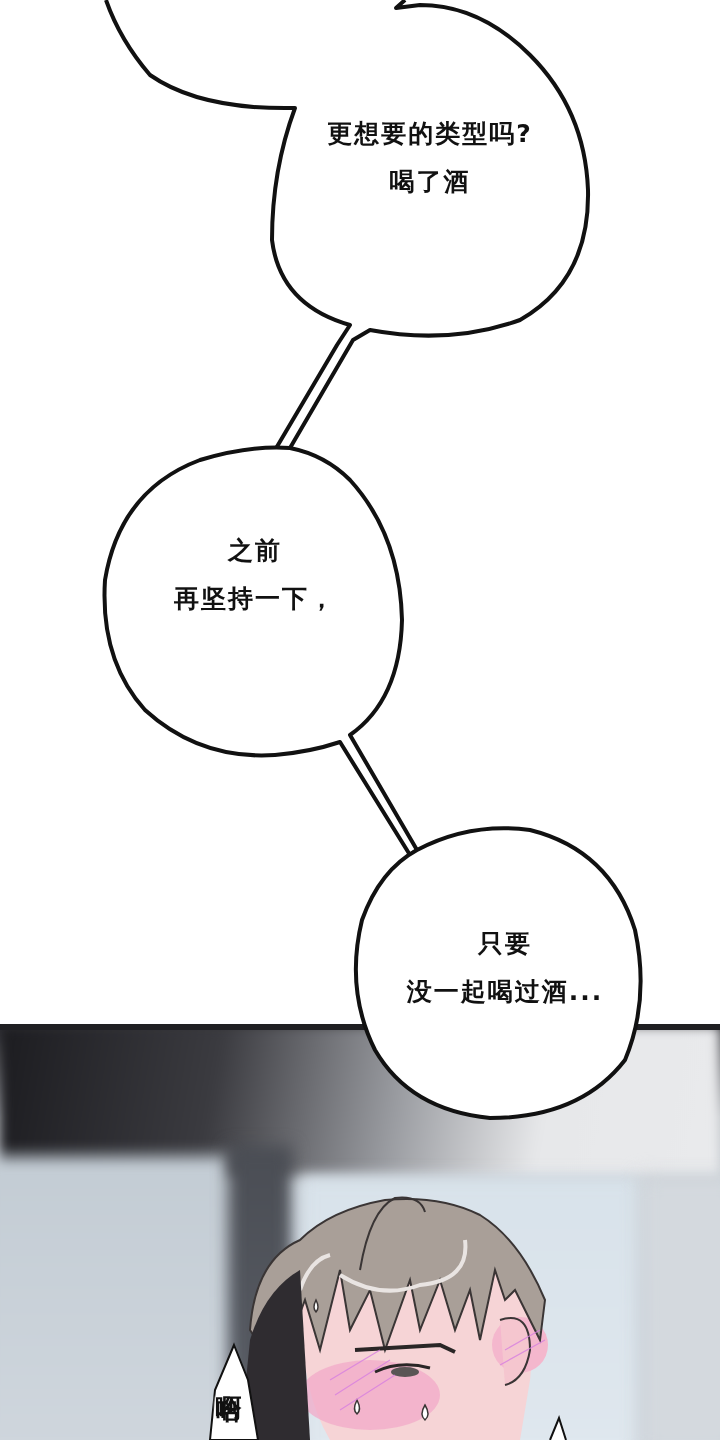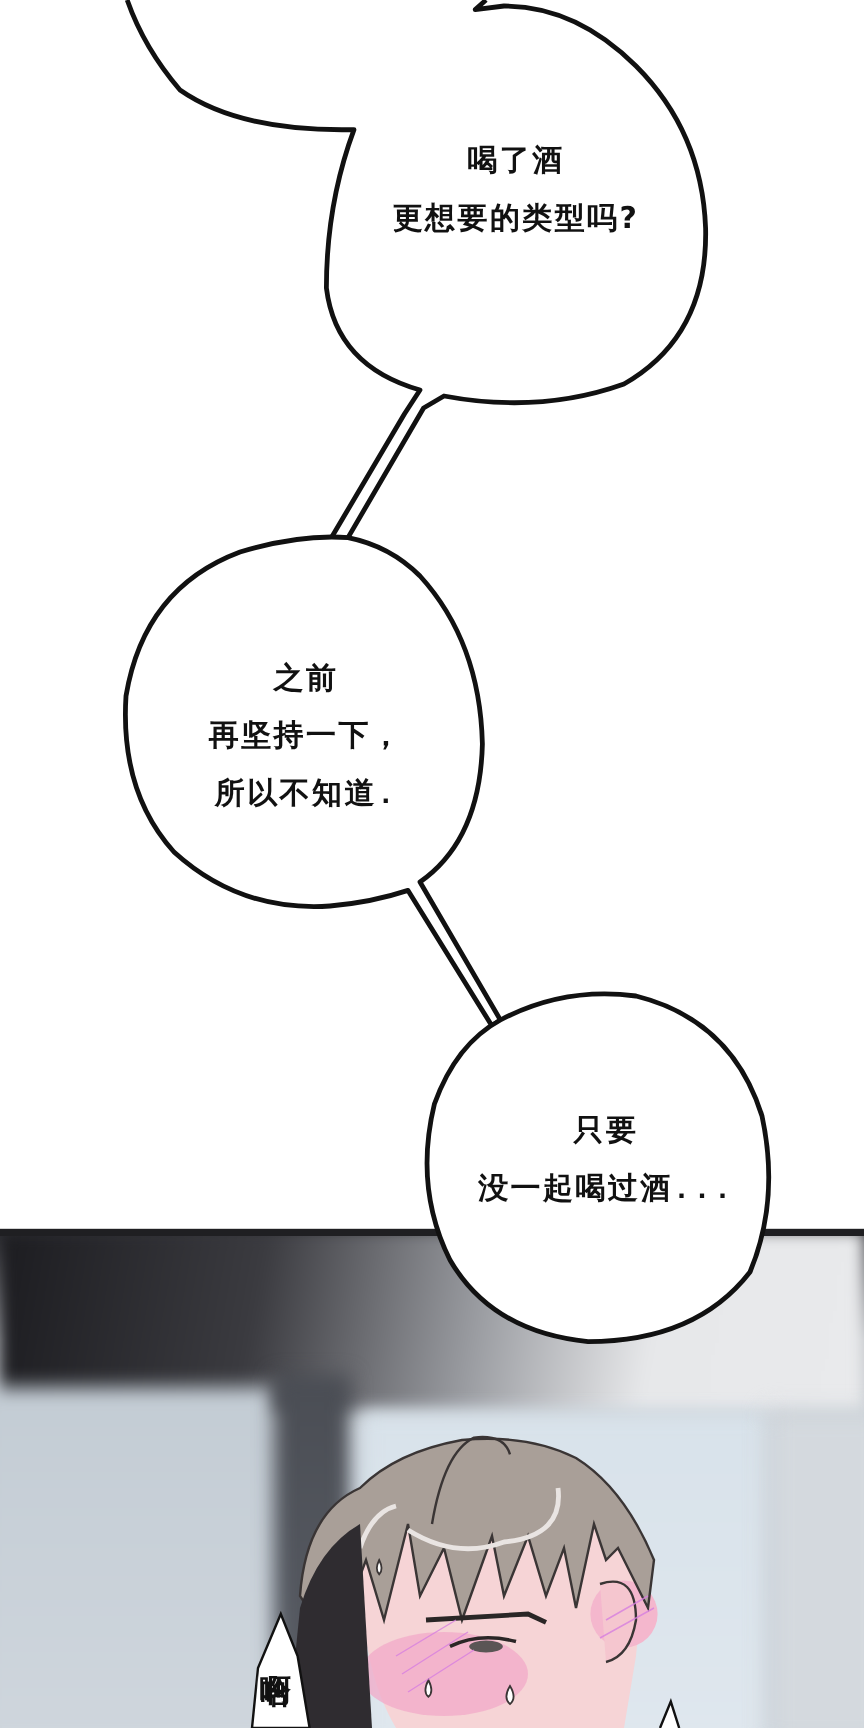--- a/index.html
+++ b/index.html
@@ -111,28 +111,27 @@
   <svg class="overlay" width="720" height="1440" viewBox="0 0 720 1440">
 
     <path d="M106 0 Q120 40 150 75 Q200 110 295 108 Q272 170 272 240 Q280 305 350 325 L337 345 L275 450 L290 448 L353 340 L370 330 Q450 345 520 320 Q590 280 588 190 Q585 110 530 55 Q480 5 420 5 L396 8 L405 0" fill="#ffffff" stroke="#111" stroke-width="4" stroke-linejoin="round"></path>
 
     <path d="M290 448 Q250 445 200 460 Q120 490 105 580 Q100 660 145 710 Q200 760 275 755 Q310 752 340 742 L410 855 L417 850 L350 735 Q400 700 402 620 Q400 535 350 480 Q325 455 290 448 Z" fill="#ffffff" stroke="#111" stroke-width="4" stroke-linejoin="round"></path>
 
     <path d="M417 850 Q380 870 362 920 Q345 990 375 1050 Q410 1110 490 1118 Q580 1118 625 1060 Q650 1000 635 930 Q610 850 530 830 Q470 822 417 850 Z" fill="#ffffff" stroke="#111" stroke-width="4" stroke-linejoin="round"></path>
   </svg>
 
   <div class="bubble-text" style="left:270px; top:110px; width:320px;">
+    <div>更想要的类型吗?</div>
     <div>喝了酒</div>
-    <div>更想要的类型吗?</div>
   </div>
 
-  <div class="bubble-text" style="left:105px; top:543px; width:300px;font-family:Liberation Mono, monospace;">
+  <div class="bubble-text" style="left:105px; top:527px; width:300px;">
     <div>之前</div>
     <div>再坚持一下，</div>
-    <div>所以不知道.</div>
   </div>
 
-  <div class="bubble-text" style="left:370px; top:920px; width:270px;font-family:Liberation Mono, monospace;">
+  <div class="bubble-text" style="left:370px; top:920px; width:270px;">
     <div>只要</div>
     <div>没一起喝过酒...</div>
   </div>
 
 </div>
 
 </body></html>

